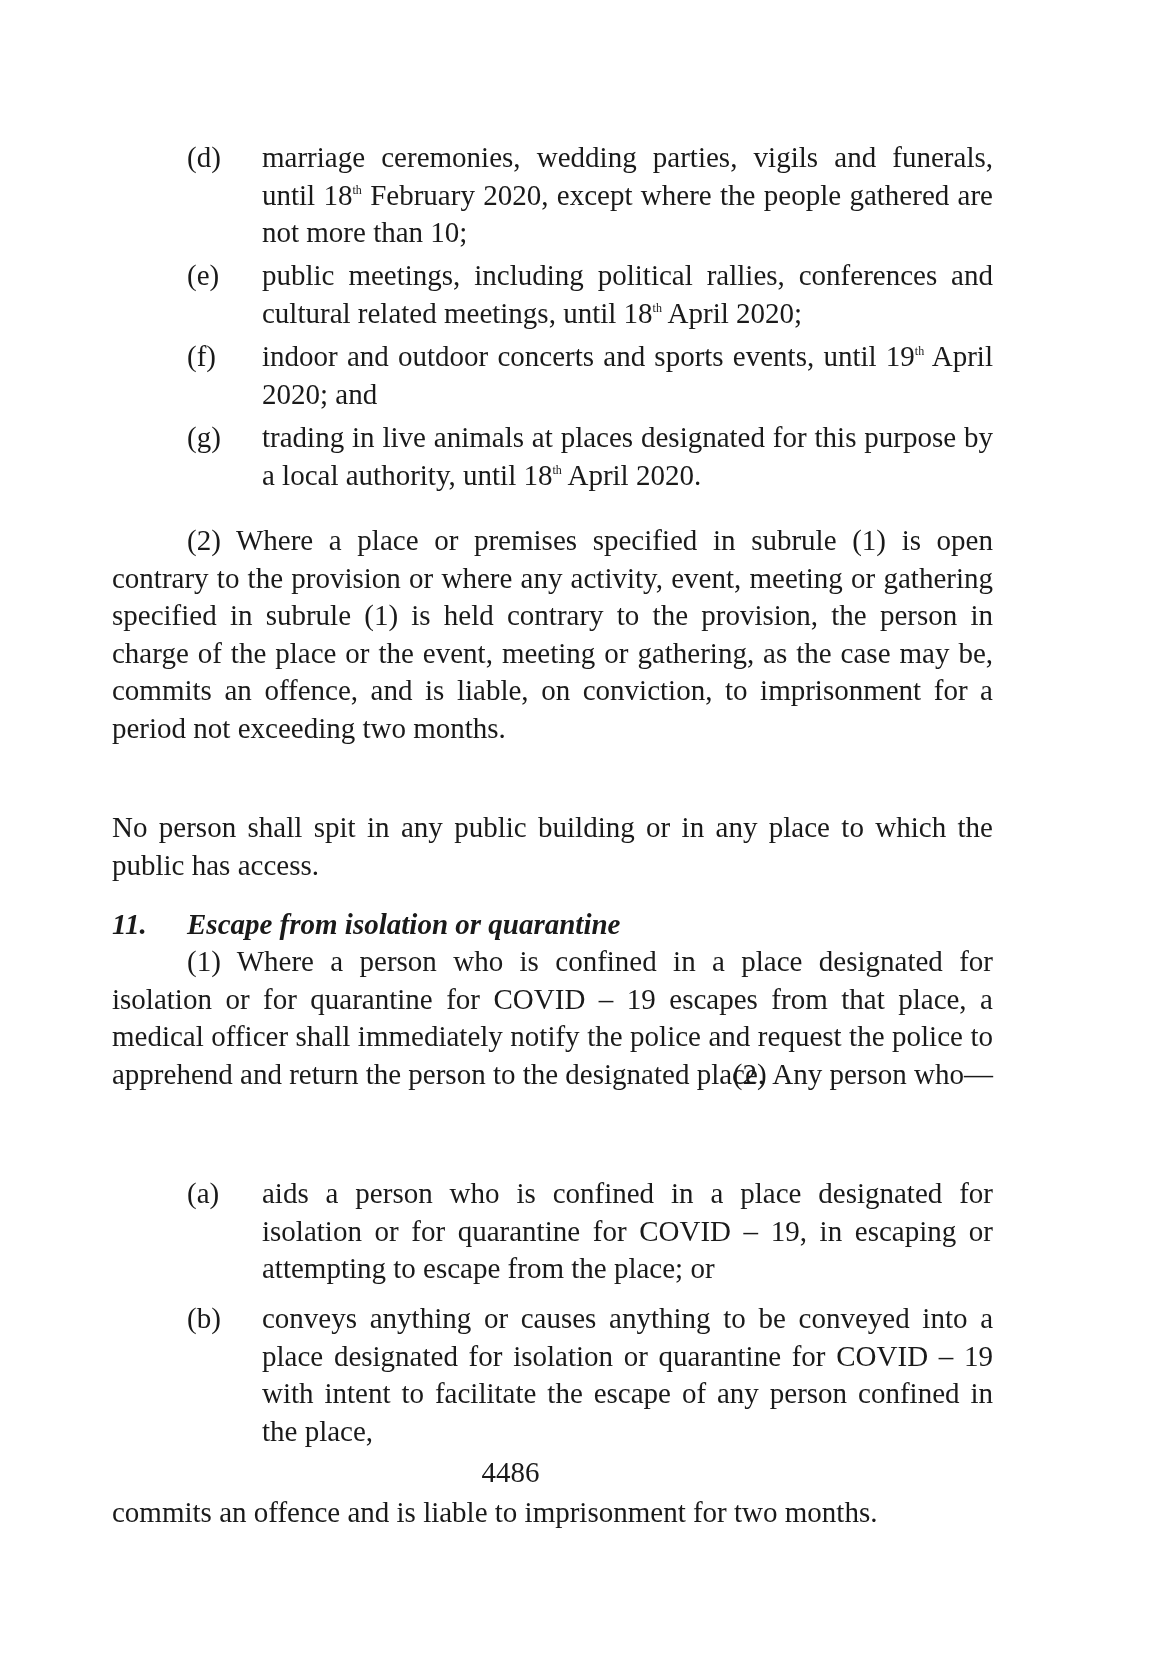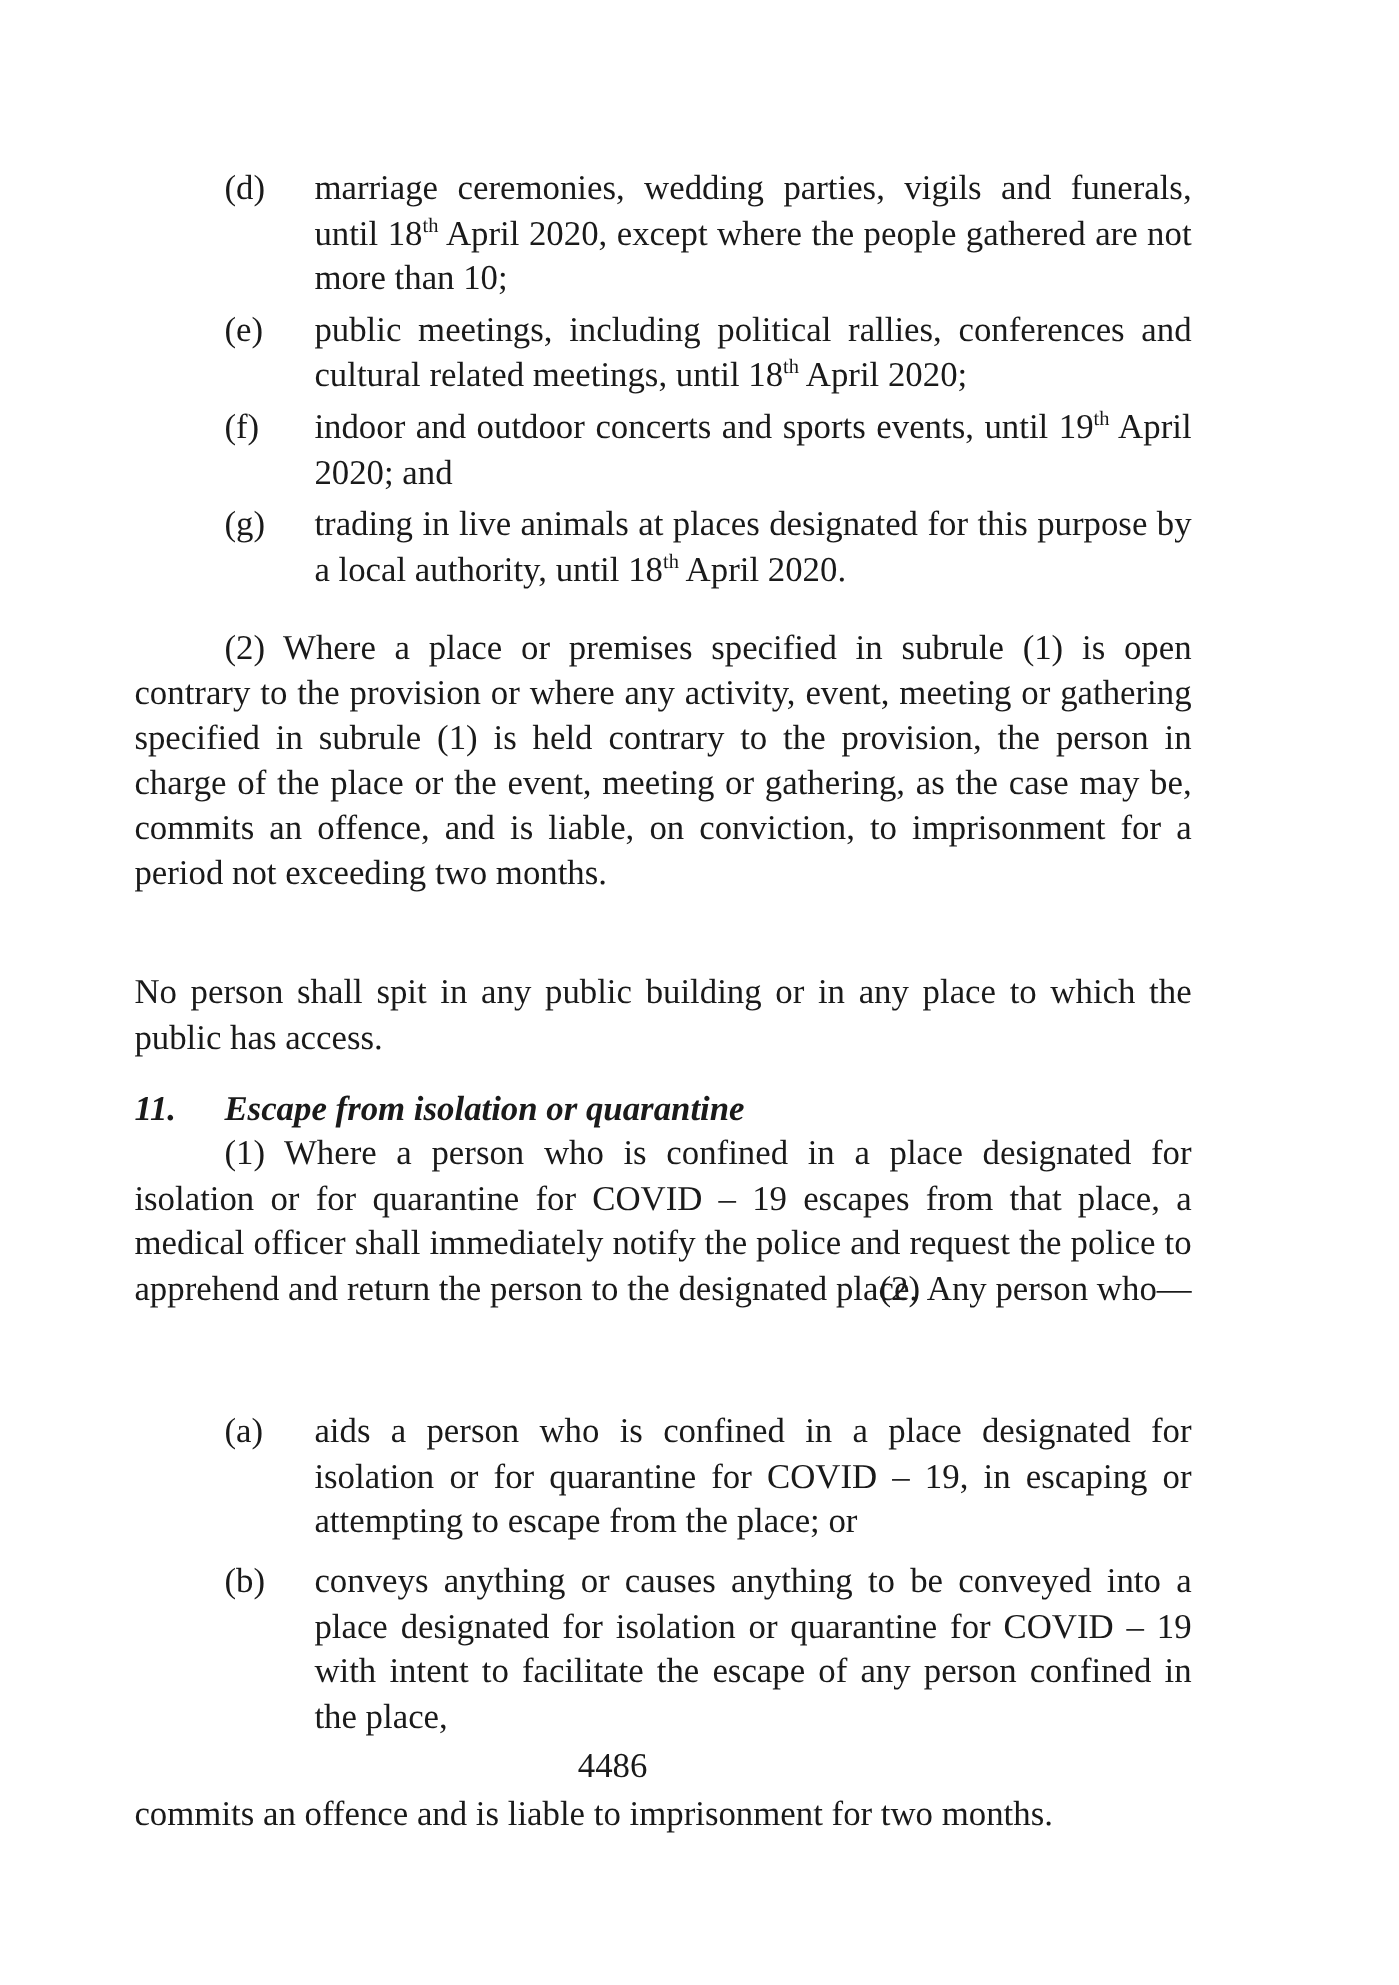--- a/index.html
+++ b/index.html
@@ -11,31 +11,31 @@
   .page { position: absolute; left: 0; top: 0; width: 1166px; height: 1654px; }
   .text { font-size: 29px; line-height: 37.5px; margin-top: 32px; }
   .justify { text-align: justify; text-align-last: left; }
   .item { position: absolute; left: 0; width: 1166px; }
   .item .label { position: absolute; left: 187px; }
   .item .body { position: absolute; left: 262px; width: 731px; }
   .para { position: absolute; left: 112px; width: 881px; }
   .indent { text-indent: 75px; }
   .heading { position: absolute; left: 112px; font-weight: bold; }
   .heading .num { display: inline-block; width: 75px; }
-  sup { font-size: 17px; line-height: 0; vertical-align: 11px; }
+  sup { font-size: 12px; line-height: 0; vertical-align: 11px; }
   .pageno { position: absolute; left: 0; width: 1021px; text-align: center; top: 1456px; font-size: 29px; }
 </style>
 </head>
 <body>
 
 <div class="page">
 
   <div class="item text" style="top:107px;">
     <span class="label">(d)</span>
-    <div class="body justify"><span>marriage ceremonies, wedding parties, vigils and funerals, until 18</span><sup>th</sup><span> April 2020, except where the people gathered are not more than 10;</span></div>
+    <div class="body justify"><span>marriage ceremonies, wedding parties, vigils and funerals, until 18</span><sup>th</sup><span> February 2020, except where the people gathered are not more than 10;</span></div>
   </div>
 
   <div class="item text" style="top:225px;">
     <span class="label">(e)</span>
     <div class="body justify"><span>public meetings, including political rallies, conferences and cultural related meetings, until 18</span><sup>th</sup><span> April 2020;</span></div>
   </div>
 
   <div class="item text" style="top:306px;">
     <span class="label">(f)</span>
     <div class="body justify"><span>indoor and outdoor concerts and sports events, until 19</span><sup>th</sup><span> April 2020; and</span></div>

